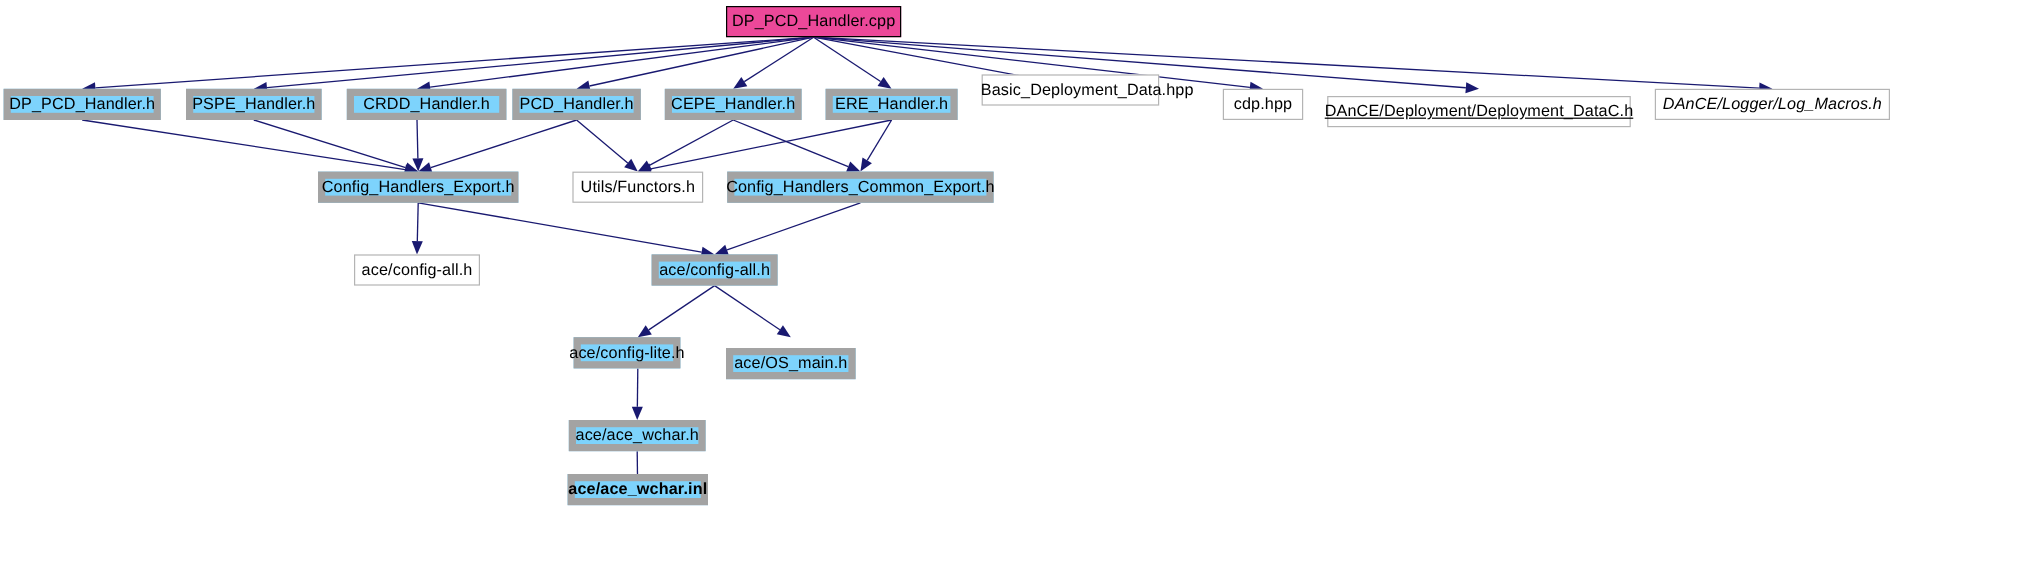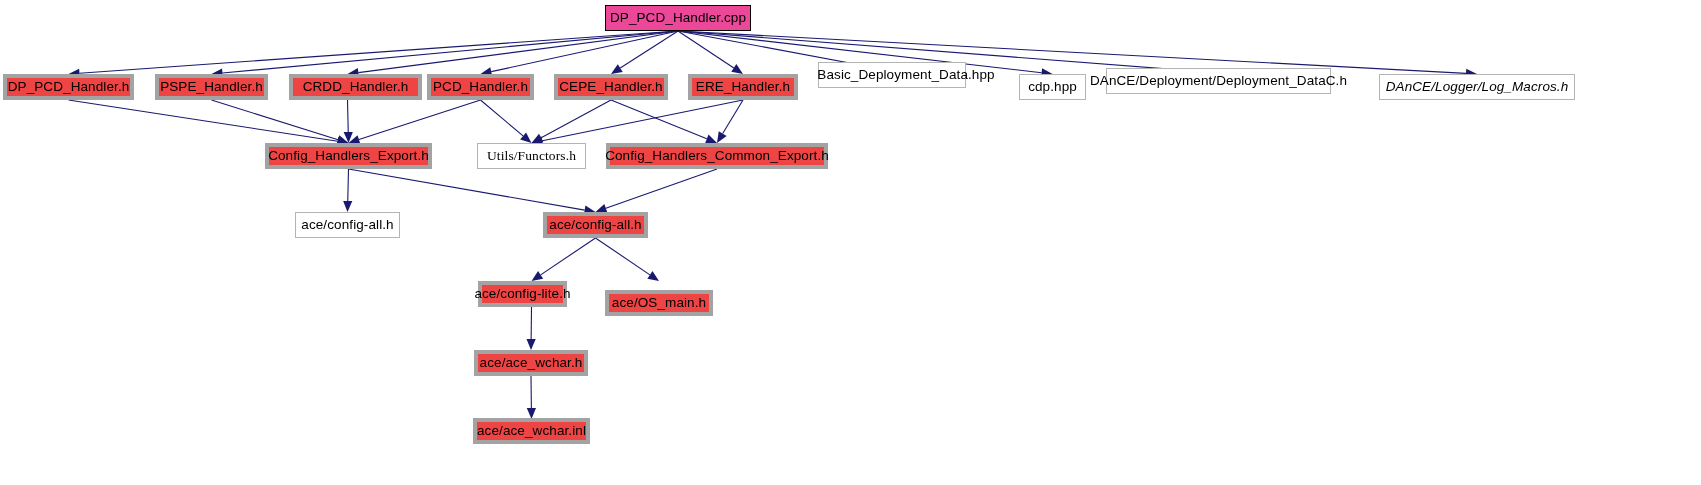--- a/index.html
+++ b/index.html
@@ -23,22 +23,22 @@
     height: 485px;
     pointer-events: none;
   }
   .graph-node {
     position: absolute;
     box-sizing: border-box;
     display: flex;
     align-items: center;
     justify-content: center;
     height: 26px;
-    background: #ef4444;
-    border: 4px solid #a3a3a3;
+    background: #7dd3fc;
+    border: 6px solid #a3a3a3;
     font-size: 13.5px;
     line-height: 1;
     color: #000000;
     white-space: nowrap;
     letter-spacing: 0.1px;
   }
   .graph-node.root {
     background: #ec4899;
     border: 1px solid #000000;
   }
@@ -182,47 +182,47 @@
       </div>
       <div class="graph-node" style="left: 688px; top: 74px; width: 110px;">
         <span class="node-label">ERE_Handler.h</span>
       </div>
       <div class="graph-node external" style="left: 818px; top: 62px; width: 148px; padding-left: 28px;">
         <span class="node-label">Basic_Deployment_Data.hpp</span>
       </div>
       <div class="graph-node external" style="left: 1019px; top: 74px; width: 67px;">
         <span class="node-label">cdp.hpp</span>
       </div>
-      <div class="graph-node external" style="left: 1106px; top: 68px; width: 225px;">
+      <div class="graph-node external" style="left: 1106px; top: 80px; width: 253px; text-decoration: underline;">
         <span class="node-label">DAnCE/Deployment/Deployment_DataC.h</span>
       </div>
       <div class="graph-node external" style="left: 1379px; top: 74px; width: 196px; font-style: italic;">
         <span class="node-label">DAnCE/Logger/Log_Macros.h</span>
       </div>
       <div class="graph-node" style="left: 265px; top: 143px; width: 167px;">
         <span class="node-label">Config_Handlers_Export.h</span>
       </div>
-      <div class="graph-node external" style="left: 477px; top: 143px; width: 109px; font-family: Liberation Serif, serif;">
+      <div class="graph-node external" style="left: 477px; top: 143px; width: 109px;">
         <span class="node-label">Utils/Functors.h</span>
       </div>
       <div class="graph-node" style="left: 606px; top: 143px; width: 222px;">
         <span class="node-label">Config_Handlers_Common_Export.h</span>
       </div>
       <div class="graph-node external" style="left: 295px; top: 212px; width: 105px;">
         <span class="node-label">ace/config-all.h</span>
       </div>
       <div class="graph-node" style="left: 543px; top: 212px; width: 105px;">
         <span class="node-label">ace/config-all.h</span>
       </div>
       <div class="graph-node" style="left: 478px; top: 281px; width: 89px;">
         <span class="node-label">ace/config-lite.h</span>
       </div>
       <div class="graph-node" style="left: 605px; top: 290px; width: 108px;">
         <span class="node-label">ace/OS_main.h</span>
       </div>
       <div class="graph-node" style="left: 474px; top: 350px; width: 114px;">
         <span class="node-label">ace/ace_wchar.h</span>
       </div>
-      <div class="graph-node" style="left: 473px; top: 418px; width: 117px;">
+      <div class="graph-node" style="left: 473px; top: 395px; width: 117px; font-weight: bold;">
         <span class="node-label">ace/ace_wchar.inl</span>
       </div>
     </div>
 </div>
 
 </body></html>

